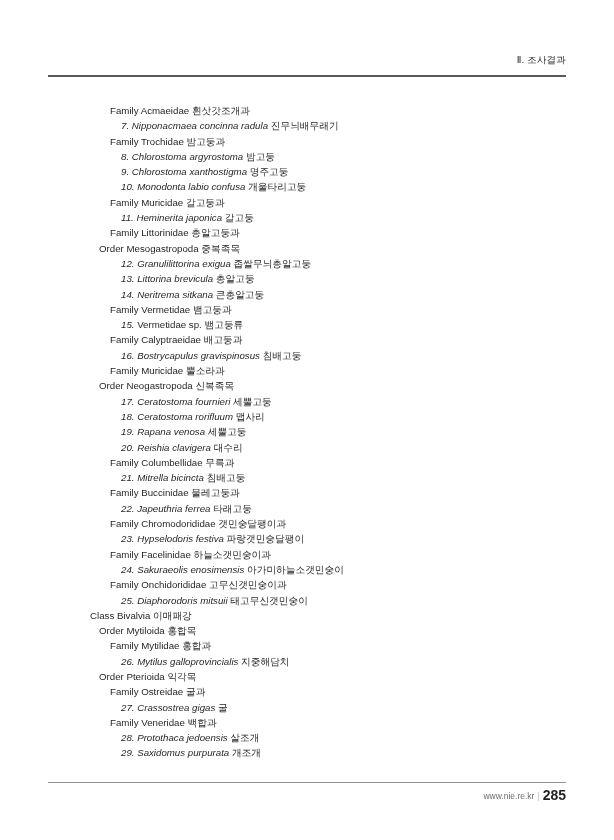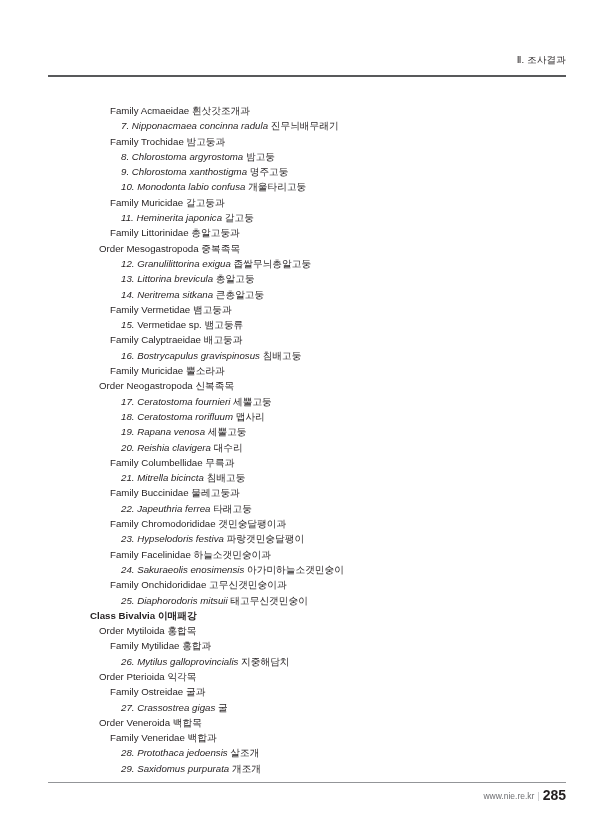--- a/index.html
+++ b/index.html
@@ -49,21 +49,21 @@
     top: 103px;
     left: 90px;
     right: 60px;
   }
   .line {
     font-size: 9.7px;
     line-height: 15.3px;
     color: #231f20;
     white-space: nowrap;
   }
-  .lvl-class   { padding-left: 0px; font-weight: bold; }
+  .lvl-class   { padding-left: 0px; }
   .lvl-order   { padding-left: 9px; }
   .lvl-family  { padding-left: 20px; }
   .lvl-species { padding-left: 31px; }
   .sci {
     font-style: italic;
   }
   .num {
     font-style: italic;
   }
   
@@ -144,21 +144,20 @@
       <div class="line lvl-species"><span class="num">24.</span> <span class="sci">Sakuraeolis enosimensis</span> <span>아가미하늘소갯민숭이</span></div>
       <div class="line lvl-family"><span>Family</span> <span>Onchidorididae</span> <span>고무신갯민숭이과</span></div>
       <div class="line lvl-species"><span class="num">25.</span> <span class="sci">Diaphorodoris mitsuii</span> <span>태고무신갯민숭이</span></div>
       <div class="line lvl-class"><span>Class</span> <span>Bivalvia</span> <span>이매패강</span></div>
       <div class="line lvl-order"><span>Order</span> <span>Mytiloida</span> <span>홍합목</span></div>
       <div class="line lvl-family"><span>Family</span> <span>Mytilidae</span> <span>홍합과</span></div>
       <div class="line lvl-species"><span class="num">26.</span> <span class="sci">Mytilus galloprovincialis</span> <span>지중해담치</span></div>
       <div class="line lvl-order"><span>Order</span> <span>Pterioida</span> <span>익각목</span></div>
       <div class="line lvl-family"><span>Family</span> <span>Ostreidae</span> <span>굴과</span></div>
       <div class="line lvl-species"><span class="num">27.</span> <span class="sci">Crassostrea gigas</span> <span>굴</span></div>
-      <div class="line lvl-order"><span>Order</span> <span>Veneroida</span> <span>백합목</span></div>
       <div class="line lvl-family"><span>Family</span> <span>Veneridae</span> <span>백합과</span></div>
       <div class="line lvl-species"><span class="num">28.</span> <span class="sci">Protothaca jedoensis</span> <span>살조개</span></div>
       <div class="line lvl-species"><span class="num">29.</span> <span class="sci">Saxidomus purpurata</span> <span>개조개</span></div>
     </div>
 
   <div class="footer">
     <div class="footer-rule"></div>
     <div class="footer-text">
       <span>www.nie.re.kr</span><span class="footer-sep">|</span><span class="footer-page">285</span>
     </div>

